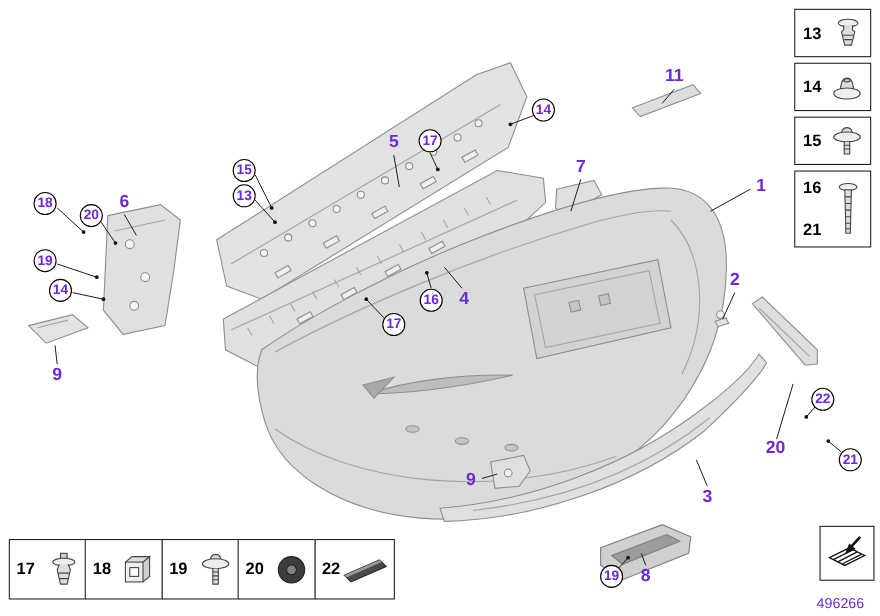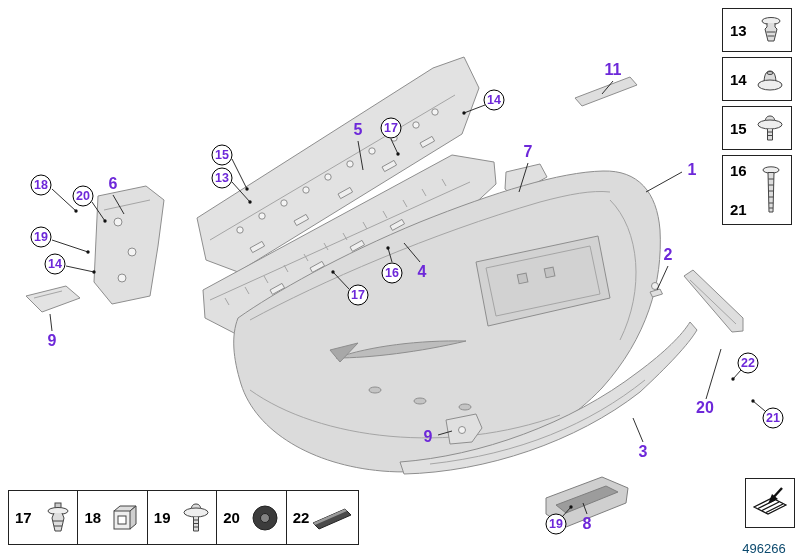--- a/index.html
+++ b/index.html
@@ -27,21 +27,21 @@
   .legend-box{width:71px;height:55px;border:1.6px solid #222;margin-right:-1.6px;
     background:#fff;display:flex;align-items:center;justify-content:space-between;
     padding:0 6px;box-sizing:border-box;}
   .legend-box .box-num{font-weight:bold;font-size:15px;}
   .legend-box.wide{width:73px;}
   
   .nav-box{position:absolute;left:745px;top:478px;width:50px;height:50px;
     border:1.6px solid #222;background:#fff;display:flex;align-items:center;
     justify-content:center;box-sizing:border-box;cursor:pointer;}
   .part-number{position:absolute;left:733px;top:541px;width:62px;text-align:center;
-    font-size:13px;color:#0c4a6e;}
+    font-size:13px;color:#6d28d9;}
   .box-icon svg{display:block;}
 </style>
 </head>
 <body>
 
 <div class="stage">
 
   <svg class="artwork" width="800" height="560" viewBox="0 0 800 560">
 
     <g fill="#e2e2e2" stroke="#8e8e8e" stroke-width="1">

